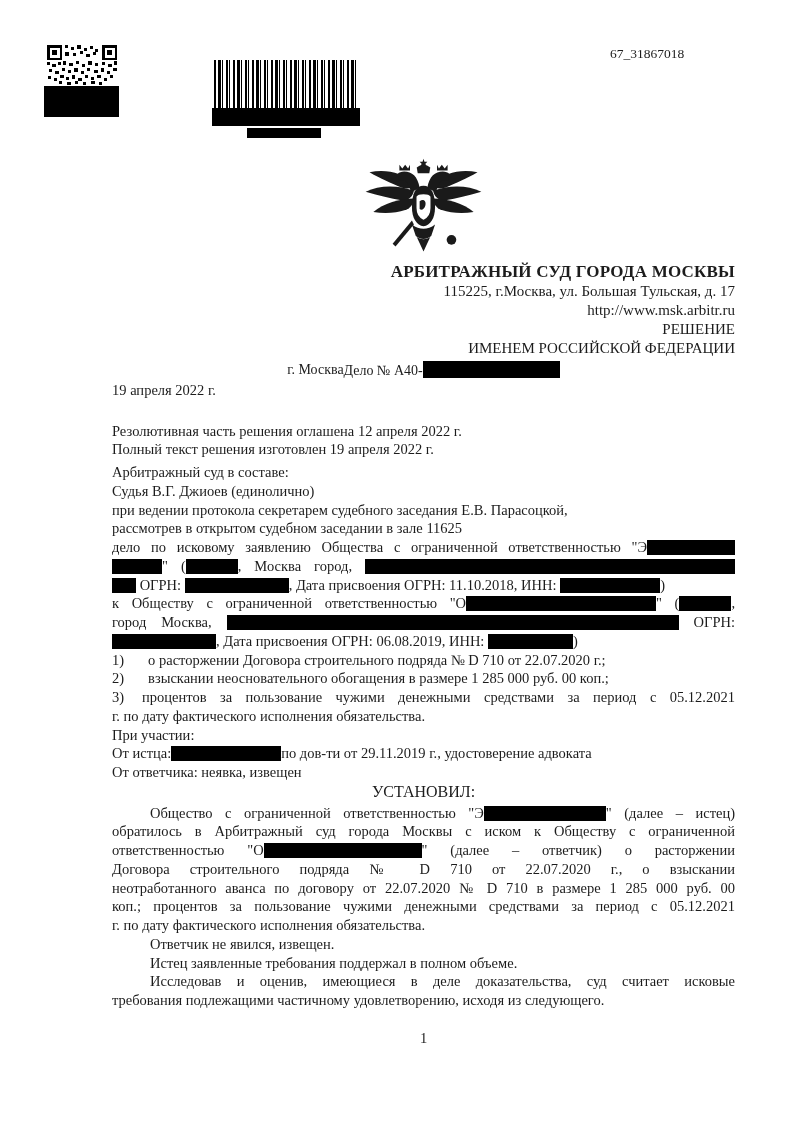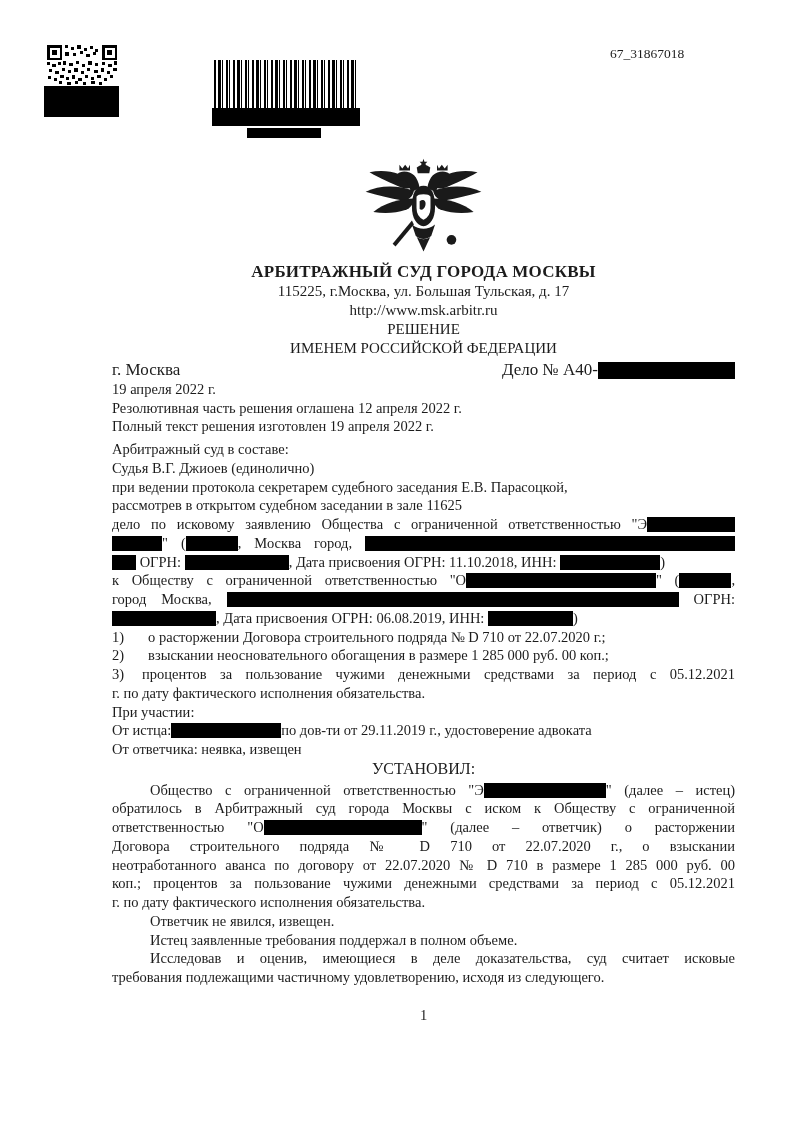--- a/index.html
+++ b/index.html
@@ -15,28 +15,28 @@
   .bars{
     width:145px;height:48px;margin-left:2px;
     background:repeating-linear-gradient(90deg,#000 0 2px,#fff 2px 4px,#000 4px 7px,#fff 7px 8px,#000 8px 9px,#fff 9px 12px,#000 12px 14px,#fff 14px 15px,#000 15px 16px,#fff 16px 19px);
   }
   .bc-redact{width:148px;height:18px;background:#000;}
   .bc-redact-small{width:74px;height:10px;background:#000;margin:2px 0 0 35px;}
   .doc-number{position:absolute;left:610px;top:46px;font-size:13.5px;}
   
   .content{position:absolute;left:112px;top:158px;width:623px;}
   .emblem{text-align:center;height:104px;}
-  .hdr{text-align:center;line-height:19px;font-size:15px;}
+  .hdr{text-align:right;line-height:19px;font-size:15px;}
   .hdr .court{font-size:17px;font-weight:bold;line-height:20px;letter-spacing:.2px;}
-  .case-row{display:flex;justify-content:space-between;line-height:18.75px;font-size:17px;margin-top:3px;font-family:Liberation Serif, serif;}
+  .case-row{display:flex;justify-content:center;line-height:18.75px;font-size:14px;margin-top:3px;font-family:Liberation Serif, serif;}
   .tline{line-height:18.75px;min-height:18.75px;font-size:14.5px;}
   .just{text-align:justify;text-align-last:justify;}
   .redact{display:inline-block;background:#000;height:15px;vertical-align:text-bottom;}
   .gap{display:inline-block;}
-  .announce{}
+  .announce{margin-top:22px;}
   .intro{margin-top:4px;}
   .ustanovil{text-align:center;font-size:16px;line-height:18.75px;margin-top:1px;}
   .body-par{margin-top:2px;}
   .pageno{text-align:center;font-size:14.5px;margin-top:20px;}
 </style>
 </head>
 <body>
 
 <div class="page">
 

